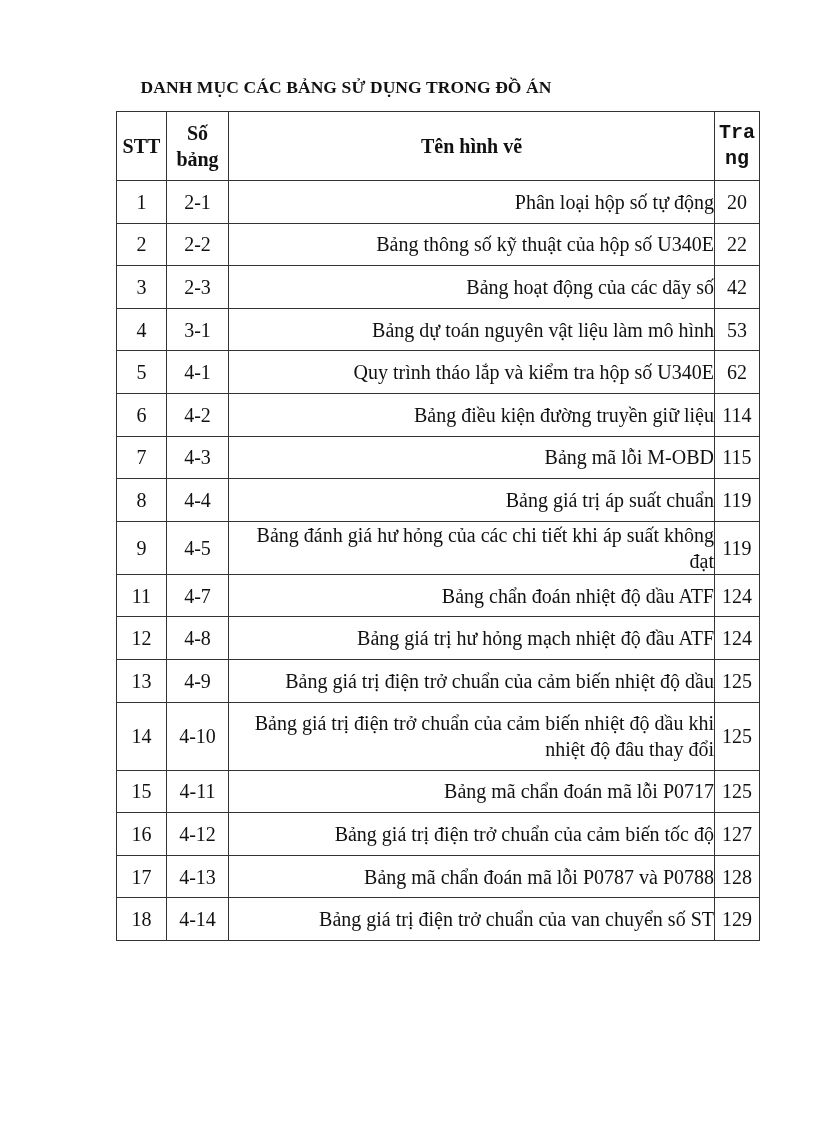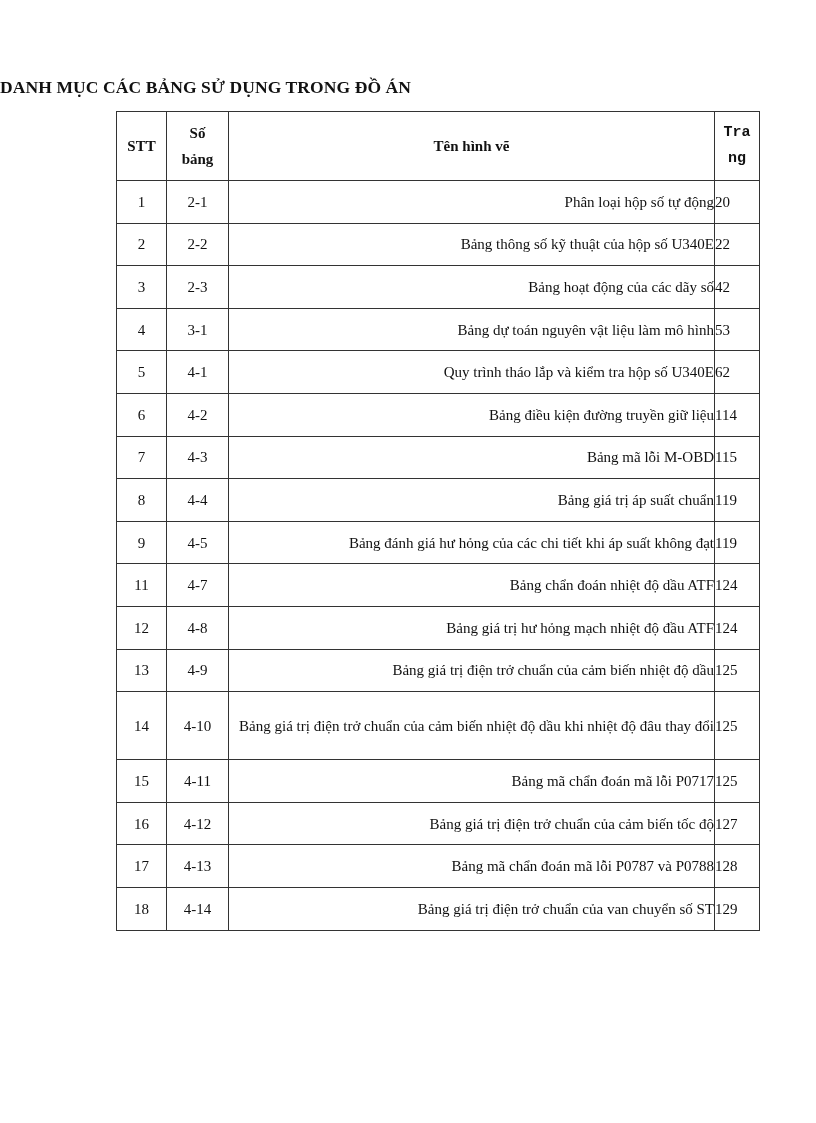--- a/index.html
+++ b/index.html
@@ -13,51 +13,52 @@
       position: relative;
       overflow: hidden;
       font-family: "Liberation Serif", "DejaVu Serif", serif;
       color: #111111;
     }
     .page-title {
       position: absolute;
       left: 0;
       width: 692px;
       top: 76px;
+      text-align: center;
       font-weight: bold;
       font-size: 17.5px;
       letter-spacing: 0.1px;
       line-height: 22px;
     }
     table.toc {
       position: absolute;
       left: 116px;
       top: 111px;
       width: 643px;
       border-collapse: collapse;
       table-layout: fixed;
-      font-size: 15px;
+      font-size: 20px;
     }
     table.toc td, table.toc th {
       border: 1px solid #333333;
       padding: 0;
       vertical-align: middle;
     }
     table.toc th {
       font-weight: bold;
       height: 68px;
       line-height: 26px;
       text-align: center;
     }
     table.toc td {
       height: 41.6px;
       line-height: 26px;
     }
     td.c-stt, td.c-num, td.c-page { text-align: center; }
-    td.c-page { text-align: left; padding-right: 12px; }
+    td.c-page { text-align: center; padding-right: 12px; }
     td.c-name { text-align: right; padding-left: 7px; padding-right: 6px; }
     tr.tall td { height: 67px; }
     col.w-stt { width: 50px; }
     col.w-num { width: 62px; }
     col.w-name { width: 486px; }
     col.w-page { width: 45px; }
     .hdr-page { text-align: center; font-family: Liberation Mono, monospace; }
   </style>
 </head>
 <body>

